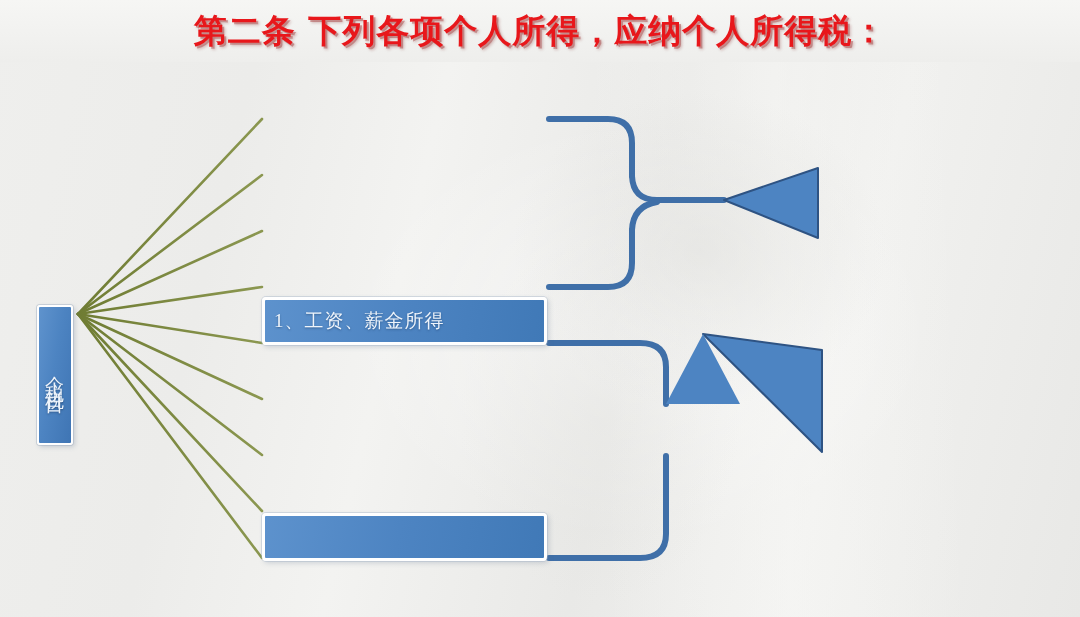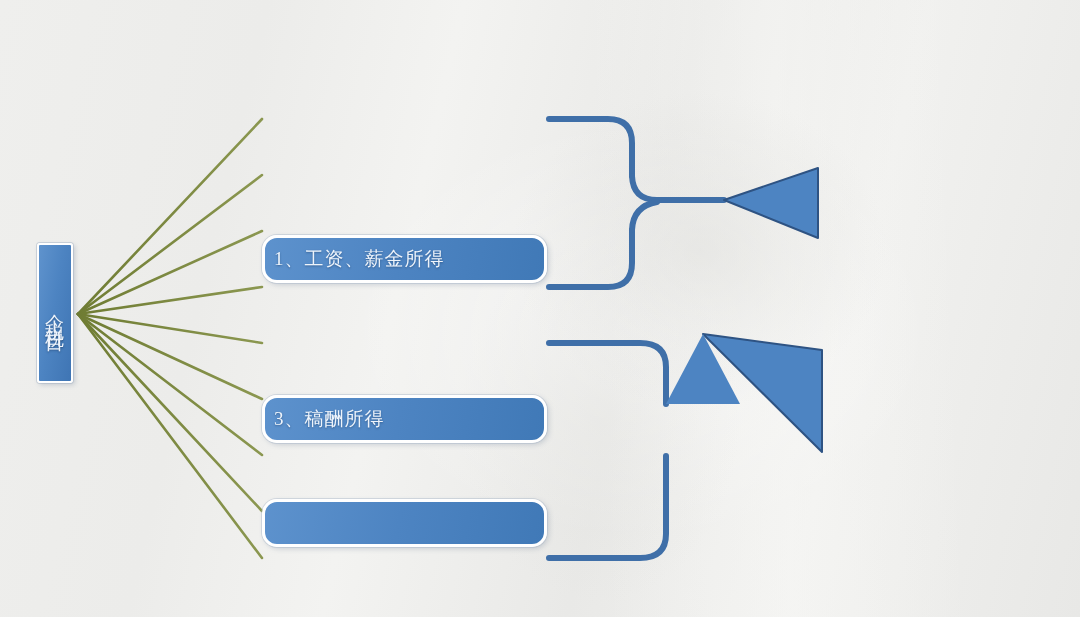--- a/index.html
+++ b/index.html
@@ -94,37 +94,40 @@
 
   
   .item-box {
     position: absolute;
     box-sizing: border-box;
     left: 262px;
     width: 285px;
     height: 48px;
     background: linear-gradient(100deg, #5d92cd 0%, #4d84c2 48%, #4079b7 100%);
     border: 3px solid #ffffff;
-    border-radius: 15px;
+    border-radius: 4px;
     box-shadow: 0 0 0 1px rgba(165,180,200,0.40), 2px 2px 5px rgba(90,110,140,0.25);
     display: flex;
     align-items: center;
     padding-left: 9px;
     color: #eef4fb;
     font-size: 19px;
     letter-spacing: 1px;
     text-shadow: 0 1px 2px rgba(25,55,95,0.5);
     white-space: nowrap;
   }
 </style>
 </head>
 <body>
 
 <div id="stage">
 
+  <div class="title-bar">
+    <div class="title-text">第二条 下列各项个人所得，应纳个人所得税：</div>
+  </div>
 
   <svg id="wires" viewBox="0 0 1080 617" width="1080" height="617" xmlns="http://www.w3.org/2000/svg">
     <defs>
       <linearGradient id="gGreen" x1="0" y1="0" x2="1" y2="0">
         <stop offset="0%" stop-color="#6f7c33"></stop>
         <stop offset="100%" stop-color="#8b9750"></stop>
       </linearGradient>
     </defs>
 
     <g stroke="url(#gGreen)" stroke-width="2.6" fill="none" stroke-linecap="round">
@@ -157,20 +160,17 @@
     <path d="M 666 404 L 703 334 L 740 404 Z" fill="#4d84c2" stroke="none"></path>
   </svg>
 
   <div class="vlabel" id="box-category">
     <span>个税税目</span>
   </div>
 
   <div class="item-box" style="top:95px">
     <span>1、工资、薪金所得</span>
   </div>
-  <div class="item-box" style="top:207px">
-    <span>3、稿酬所得</span>
-  </div>
   <div class="item-box" style="top:263px">
     
   </div>
 
 </div>
 
 </body></html>

